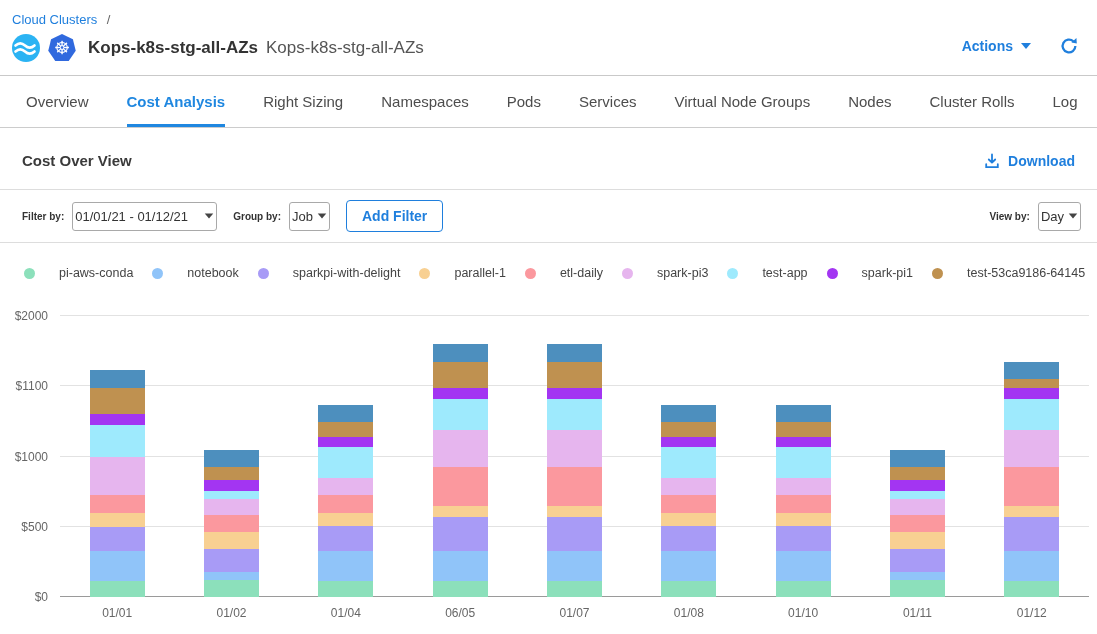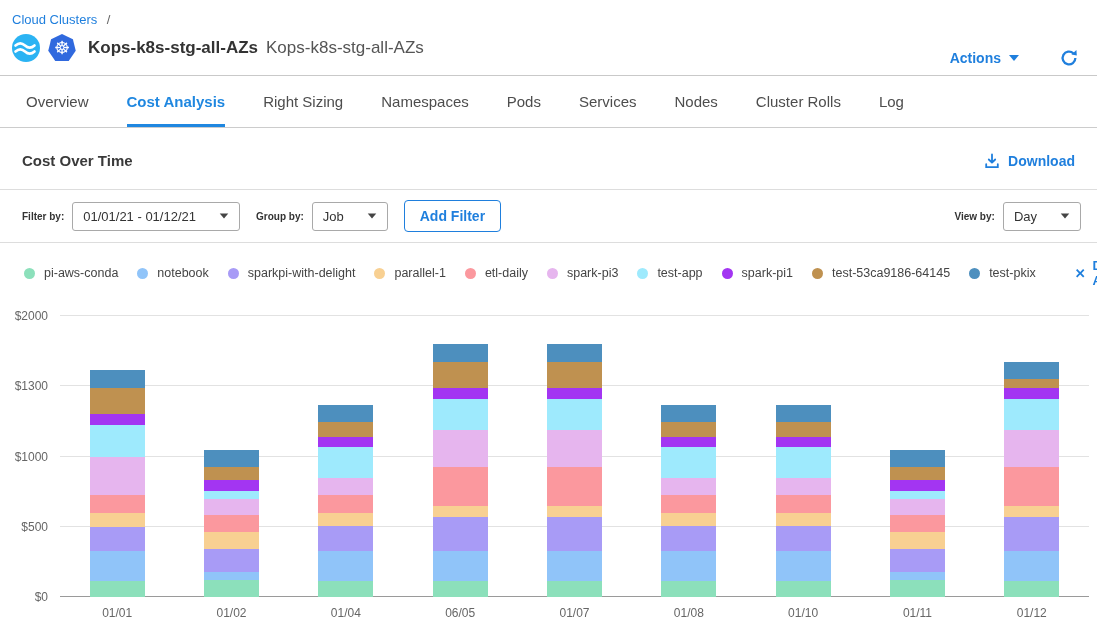--- a/index.html
+++ b/index.html
@@ -8,51 +8,51 @@
 
   
   .header { height:76px; border-bottom:1px solid #c9c9c9; padding:10px 14px 0 12px; position:relative; }
   .crumb { font-size:13px; color:#1f7fdd; cursor:pointer; text-decoration:none; }
   .crumb-sep { font-size:13px; color:#666; margin-left:5px; }
   .title-row { display:flex; align-items:center; margin-top:6px; gap:8px; }
   .appicon { width:28px; height:28px; display:inline-flex; align-items:center; justify-content:center; flex:none; }
   .k8s { background:#3069de; clip-path:polygon(50% 0%, 89% 19%, 99% 60%, 74% 96%, 26% 96%, 1% 60%, 11% 19%); color:#fff; font-size:18px; line-height:1; }
   .title { font-size:17px; font-weight:700; color:#333; margin-left:4px; }
   .subtitle { font-size:17px; color:#555; }
-  .header-right { position:absolute; right:18px; top:48px; display:flex; align-items:center; gap:40px; }
+  .header-right { position:absolute; right:18px; top:36px; display:flex; align-items:center; gap:28px; }
   .actions-btn { color:#1f7fdd; font-weight:700; font-size:14px; display:flex; align-items:center; gap:8px; cursor:pointer; }
   .caret { width:0; height:0; border-left:5px solid transparent; border-right:5px solid transparent; border-top:6px solid currentColor; display:inline-block; }
   .caret.dark { border-top-color:#444; }
   .refresh { cursor:pointer; display:inline-flex; }
 
   
   .tabs { display:flex; gap:38px; padding-left:26px; border-bottom:1px solid #ccc; height:52px; align-items:flex-end; }
   .tab { font-size:15px; color:#4d4d4d; padding-bottom:14px; border-bottom:3px solid transparent; cursor:pointer; white-space:nowrap; }
   .tab.active { color:#1f87e0; border-bottom-color:#1f87e0; font-weight:700; }
 
   
   .section-row { display:flex; align-items:center; justify-content:space-between; padding:24px 22px 20px 22px; border-bottom:1px solid #ddd; }
   .section-title { font-size:15px; font-weight:700; color:#3a3a3a; }
   .download { color:#1f7fdd; font-weight:700; font-size:14px; display:flex; align-items:center; gap:8px; cursor:pointer; }
 
   
   .filter-row { display:flex; align-items:center; padding:10px 16px 10px 22px; border-bottom:1px solid #ddd; }
   .flabel { font-size:10px; font-weight:700; color:#333; white-space:nowrap; }
-  .select { display:flex; align-items:center; justify-content:space-between; gap:23px; border:1px solid #a9a9a9; border-radius:3px; padding:6px 10px; font-size:13px; color:#333; cursor:pointer; background:#fff; }
+  .select { display:flex; align-items:center; justify-content:space-between; gap:4px; border:1px solid #a9a9a9; border-radius:3px; padding:6px 2px; font-size:13px; color:#333; cursor:pointer; background:#fff; }
   .select .caret { transform:scale(0.85); }
   .sel-date { min-width:145px; margin-left:8px; }
   .sel-small { margin-left:8px; }
   .gap-l { margin-left:16px; }
   .add-filter { margin-left:16px; background:#fff; border:1.5px solid #1f7fdd; color:#1f7fdd; font-weight:700; font-size:14px; padding:7px 15px; border-radius:4px; cursor:pointer; font-family:inherit; }
   .spacer { flex:1; }
 
   
   .legend-row { display:flex; align-items:center; padding:15px 0 10px 24px; }
   .legend-items { display:flex; align-items:center; }
-  .legend-item { display:flex; align-items:center; gap:9px; margin-right:19px; cursor:pointer; }
+  .legend-item { display:flex; align-items:center; gap:24px; margin-right:19px; cursor:pointer; }
   .dot { width:11px; height:11px; border-radius:50%; flex:none; }
   .legend-label { font-size:12.5px; color:#444; white-space:nowrap; }
   .deselect { color:#1f7fdd; font-weight:700; font-size:13px; margin-left:20px; display:flex; align-items:center; gap:7px; cursor:pointer; }
 
   
   .chart { position:relative; height:330px; margin-top:2px; }
   .plot { position:absolute; left:60px; right:8px; top:16px; bottom:33px; }
   .gridline { position:absolute; left:0; right:0; height:1px; background:#e2e2e2; }
   .gridline.axis { background:#9a9a9a; }
   .ytick { position:absolute; right:calc(100% + 12px); transform:translateY(50%); font-size:12px; color:#666; white-space:nowrap; }
@@ -100,27 +100,28 @@
     </div>
   </div>
 
   <div class="tabs">
       <div class="tab">Overview</div>
       <div class="tab active">Cost Analysis</div>
       <div class="tab">Right Sizing</div>
       <div class="tab">Namespaces</div>
       <div class="tab">Pods</div>
       <div class="tab">Services</div>
+      <div class="tab">Virtual Node Groups</div>
       <div class="tab">Nodes</div>
       <div class="tab">Cluster Rolls</div>
       <div class="tab">Log</div>
     </div>
 
   <div class="section-row">
-    <div class="section-title">Cost Over Time</div>
+    <div class="section-title">Cost Over View</div>
     <div class="download">
       <svg width="16" height="16" viewBox="0 0 16 16">
         <path d="M8 1.5v8M4.8 6.5L8 9.7l3.2-3.2" fill="none" stroke="#1f7fdd" stroke-width="1.8" stroke-linecap="round" stroke-linejoin="round"></path>
         <path d="M2.2 11.2v3h11.6v-3" fill="none" stroke="#1f7fdd" stroke-width="1.8" stroke-linecap="round"></path>
       </svg>
       <span>Download</span>
     </div>
   </div>
 
   <div class="filter-row">
@@ -194,21 +195,21 @@
 
   <div class="chart">
     <div class="plot">
         <div class="gridline axis" style="bottom: 0%;"></div>
         <div class="ytick" style="bottom: 0%;">$0</div>
         <div class="gridline" style="bottom: 25%;"></div>
         <div class="ytick" style="bottom: 25%;">$500</div>
         <div class="gridline" style="bottom: 50%;"></div>
         <div class="ytick" style="bottom: 50%;">$1000</div>
         <div class="gridline" style="bottom: 75%;"></div>
-        <div class="ytick" style="bottom: 75%;">$1300</div>
+        <div class="ytick" style="bottom: 75%;">$1100</div>
         <div class="gridline" style="bottom: 100%;"></div>
         <div class="ytick" style="bottom: 100%;">$2000</div>
         <div class="bars">
           <div class="slot">
             <div class="bar">
               <div class="seg" style="height: 5.75%; background: rgb(140, 224, 187);"></div>
               <div class="seg" style="height: 10.5%; background: rgb(144, 196, 249);"></div>
               <div class="seg" style="height: 8.75%; background: rgb(168, 155, 246);"></div>
               <div class="seg" style="height: 4.75%; background: rgb(248, 208, 146);"></div>
               <div class="seg" style="height: 6.5%; background: rgb(251, 152, 158);"></div>

